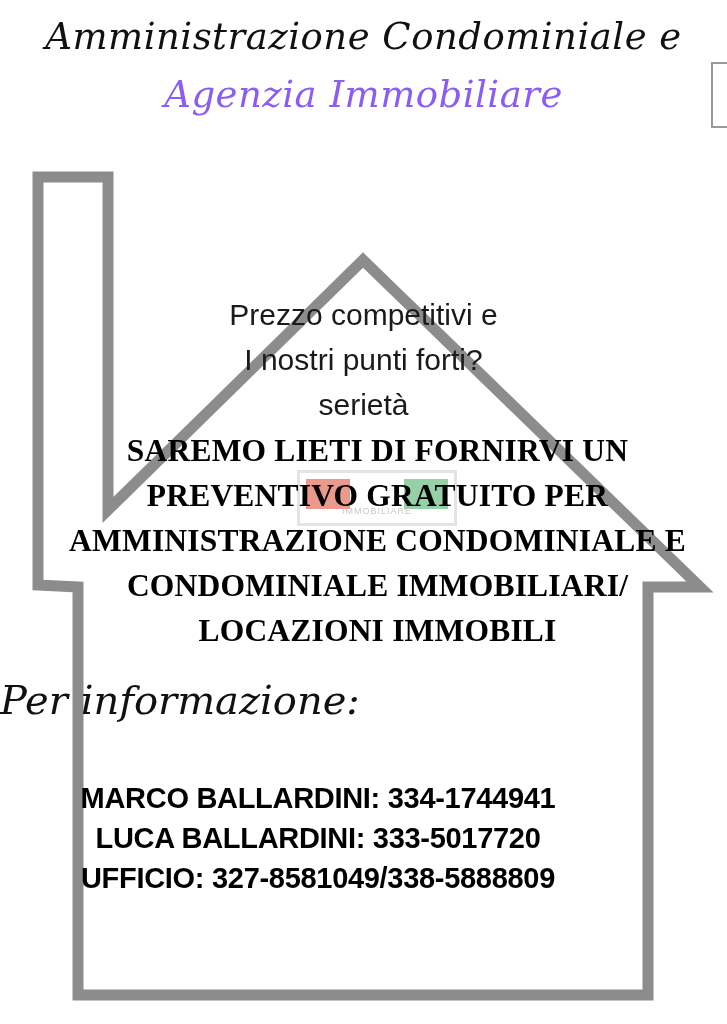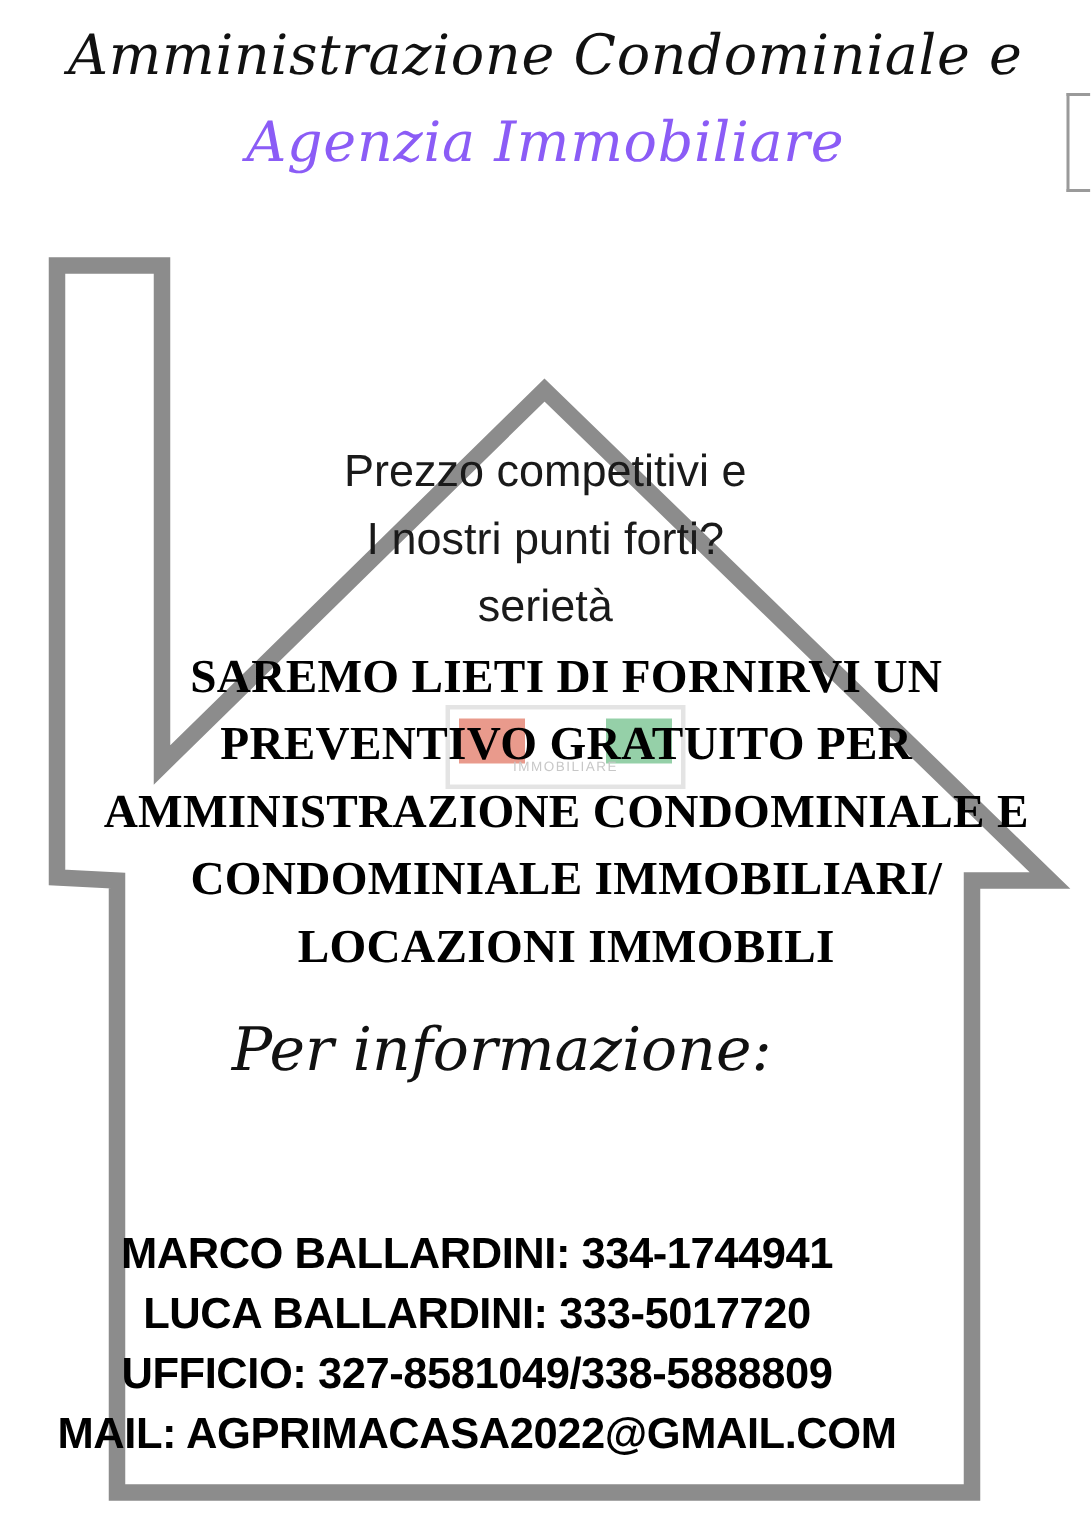--- a/index.html
+++ b/index.html
@@ -92,41 +92,40 @@
     font-size: 31.5px;
     line-height: 45px;
     letter-spacing: 0.2px;
   }
 
   #info-title {
     position: absolute;
     left: 0;
     top: 672px;
     width: 669px;
-    text-align: center;
+    text-align: left;
     z-index: 5;
     color: #111111;
     font-size: 40px;
     line-height: 56px;
   }
 
   #contacts-block {
     position: absolute;
     left: 0;
     top: 778px;
     width: 636px;
     text-align: center;
     z-index: 5;
     color: #000000;
     font-family: "Liberation Sans", sans-serif;
     font-weight: bold;
     font-size: 29px;
     line-height: 40px;
     letter-spacing: -0.3px;
-    margin-top: 38px;
   }
   .contact-line {
     white-space: nowrap;
   }
 
   
   #watermark {
     position: absolute;
     left: 297px;
     top: 470px;
@@ -219,16 +218,15 @@
     <div>CONDOMINIALE IMMOBILIARI/</div>
     <div>LOCAZIONI IMMOBILI</div>
   </div>
 
   <div id="info-title" class="script">Per informazione:</div>
 
   <div id="contacts-block">
     <div class="contact-line">MARCO BALLARDINI: 334-1744941</div>
     <div class="contact-line">LUCA BALLARDINI: 333-5017720</div>
     <div class="contact-line">UFFICIO: 327-8581049/338-5888809</div>
-    <div class="contact-line">MAIL: AGPRIMACASA2022@GMAIL.COM</div>
   </div>
 
 </div>
 
 </body></html>

